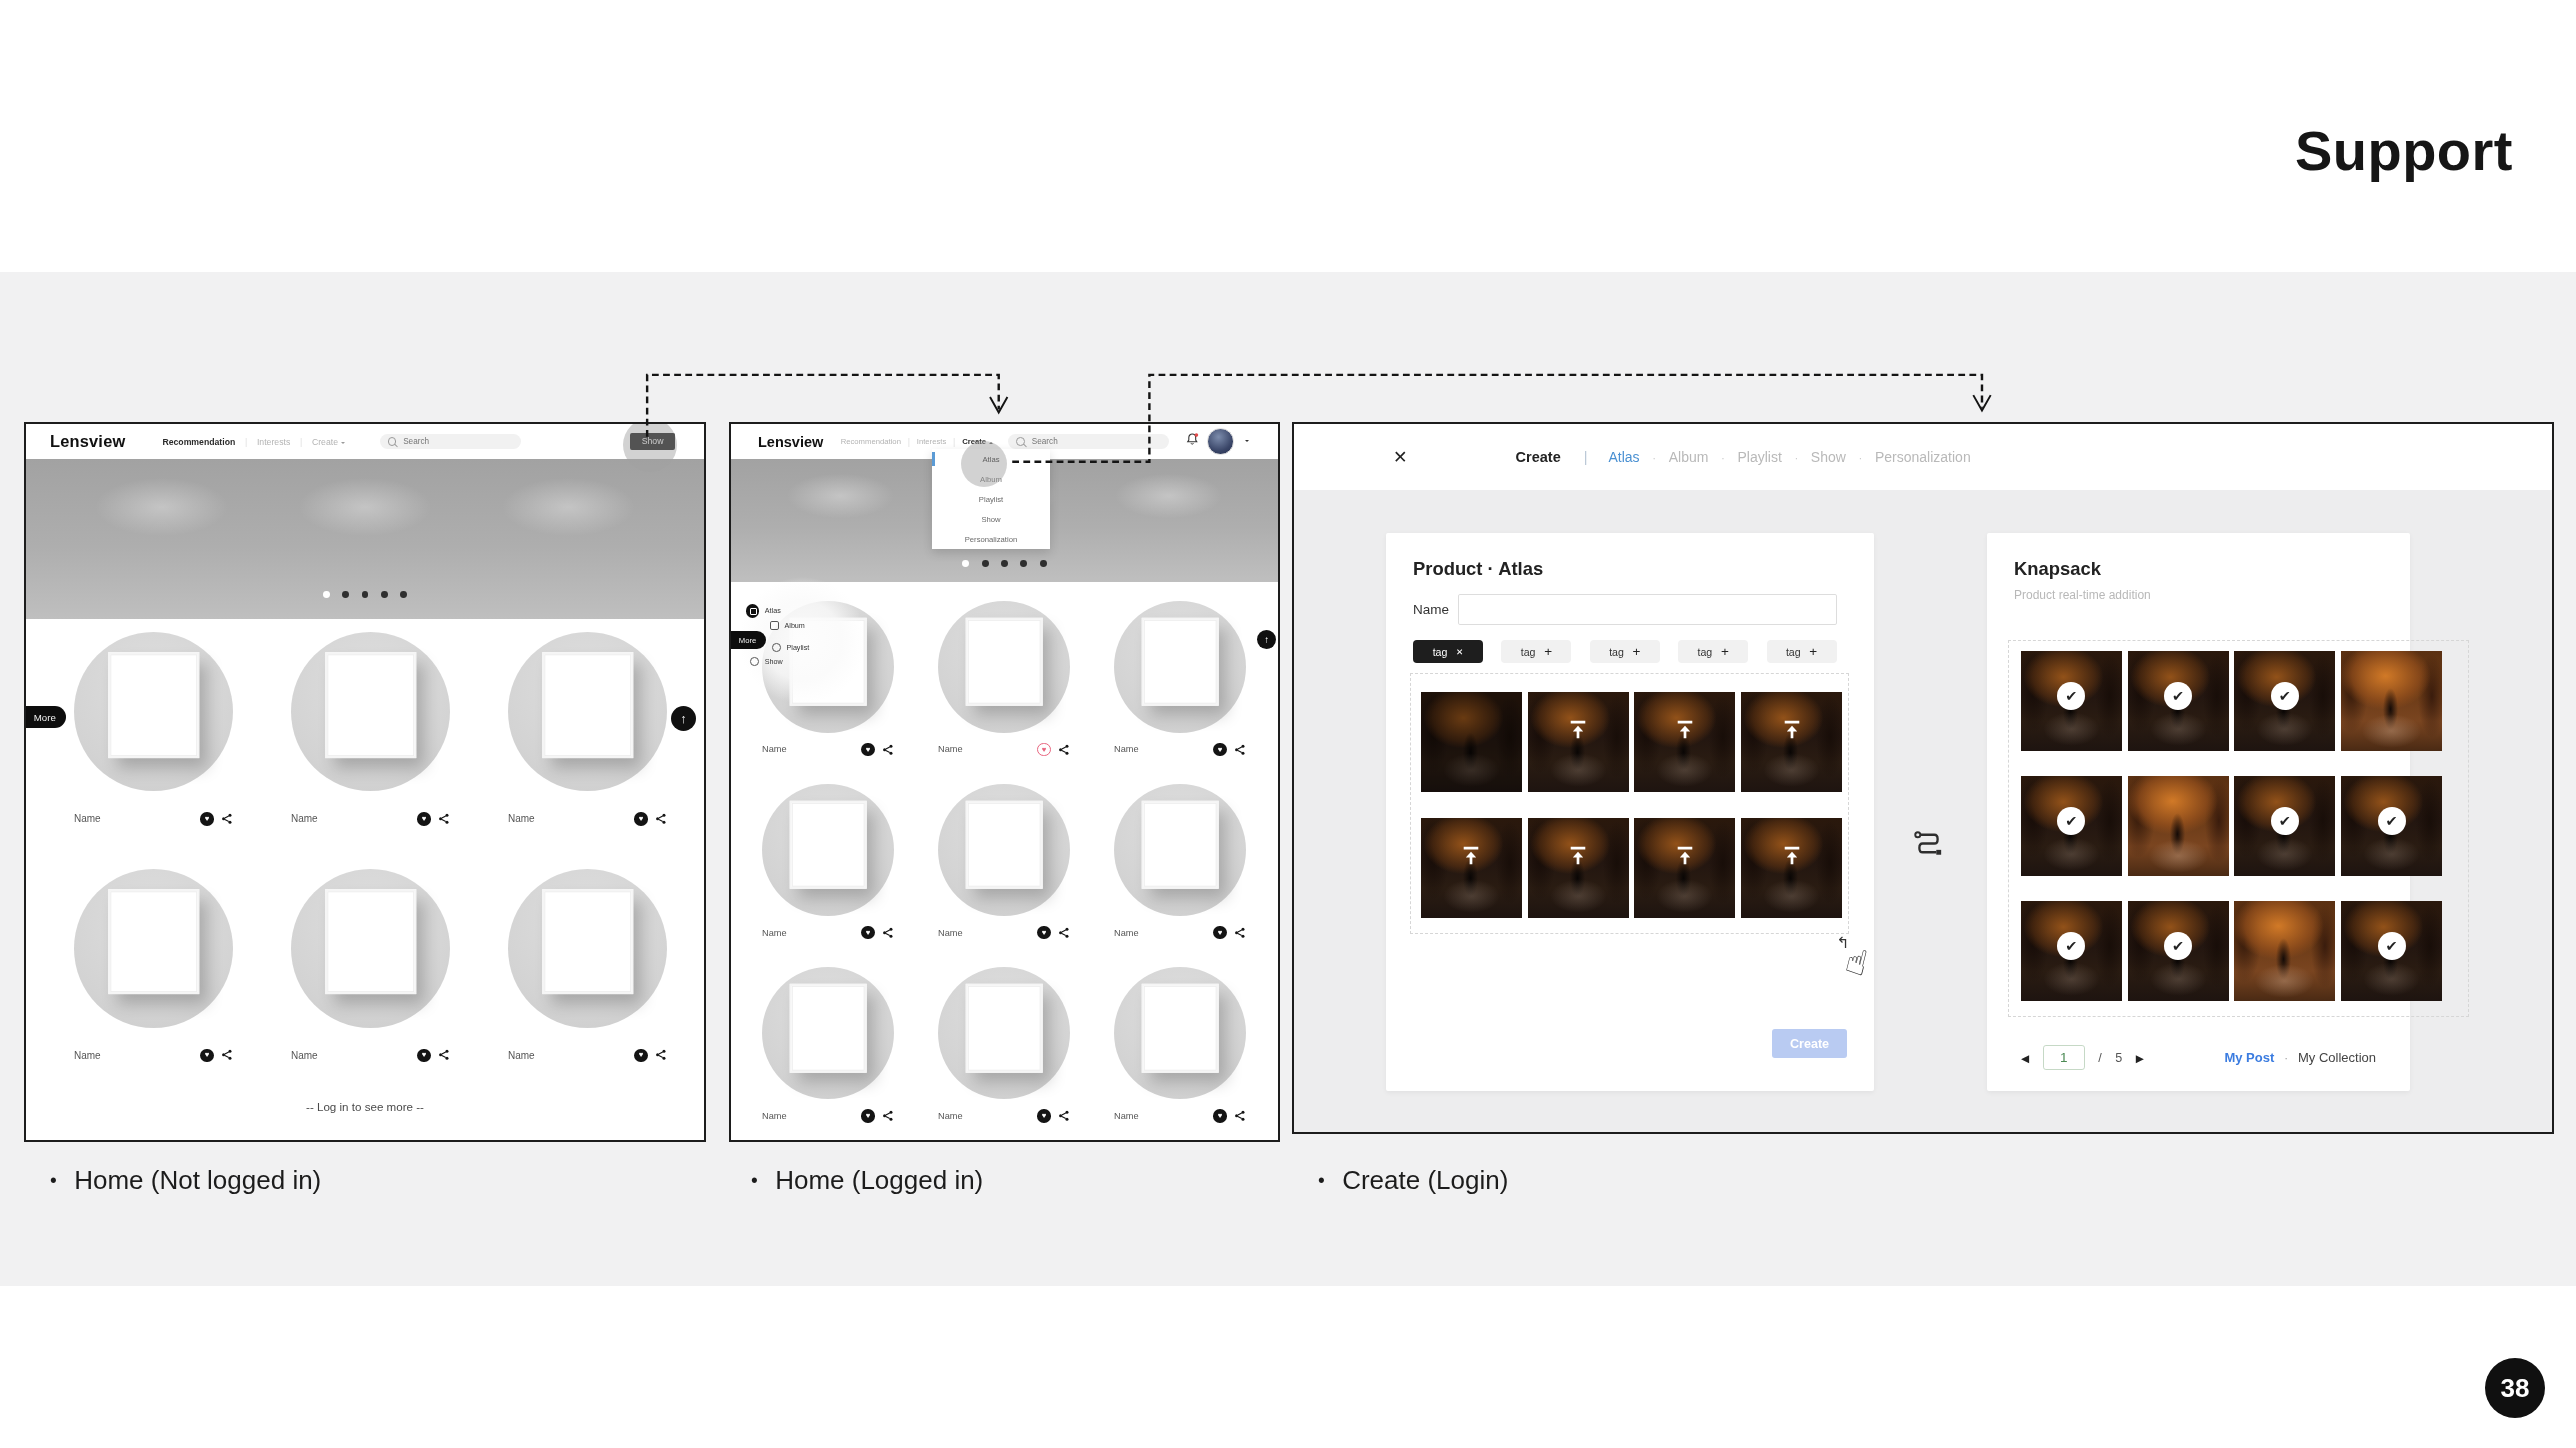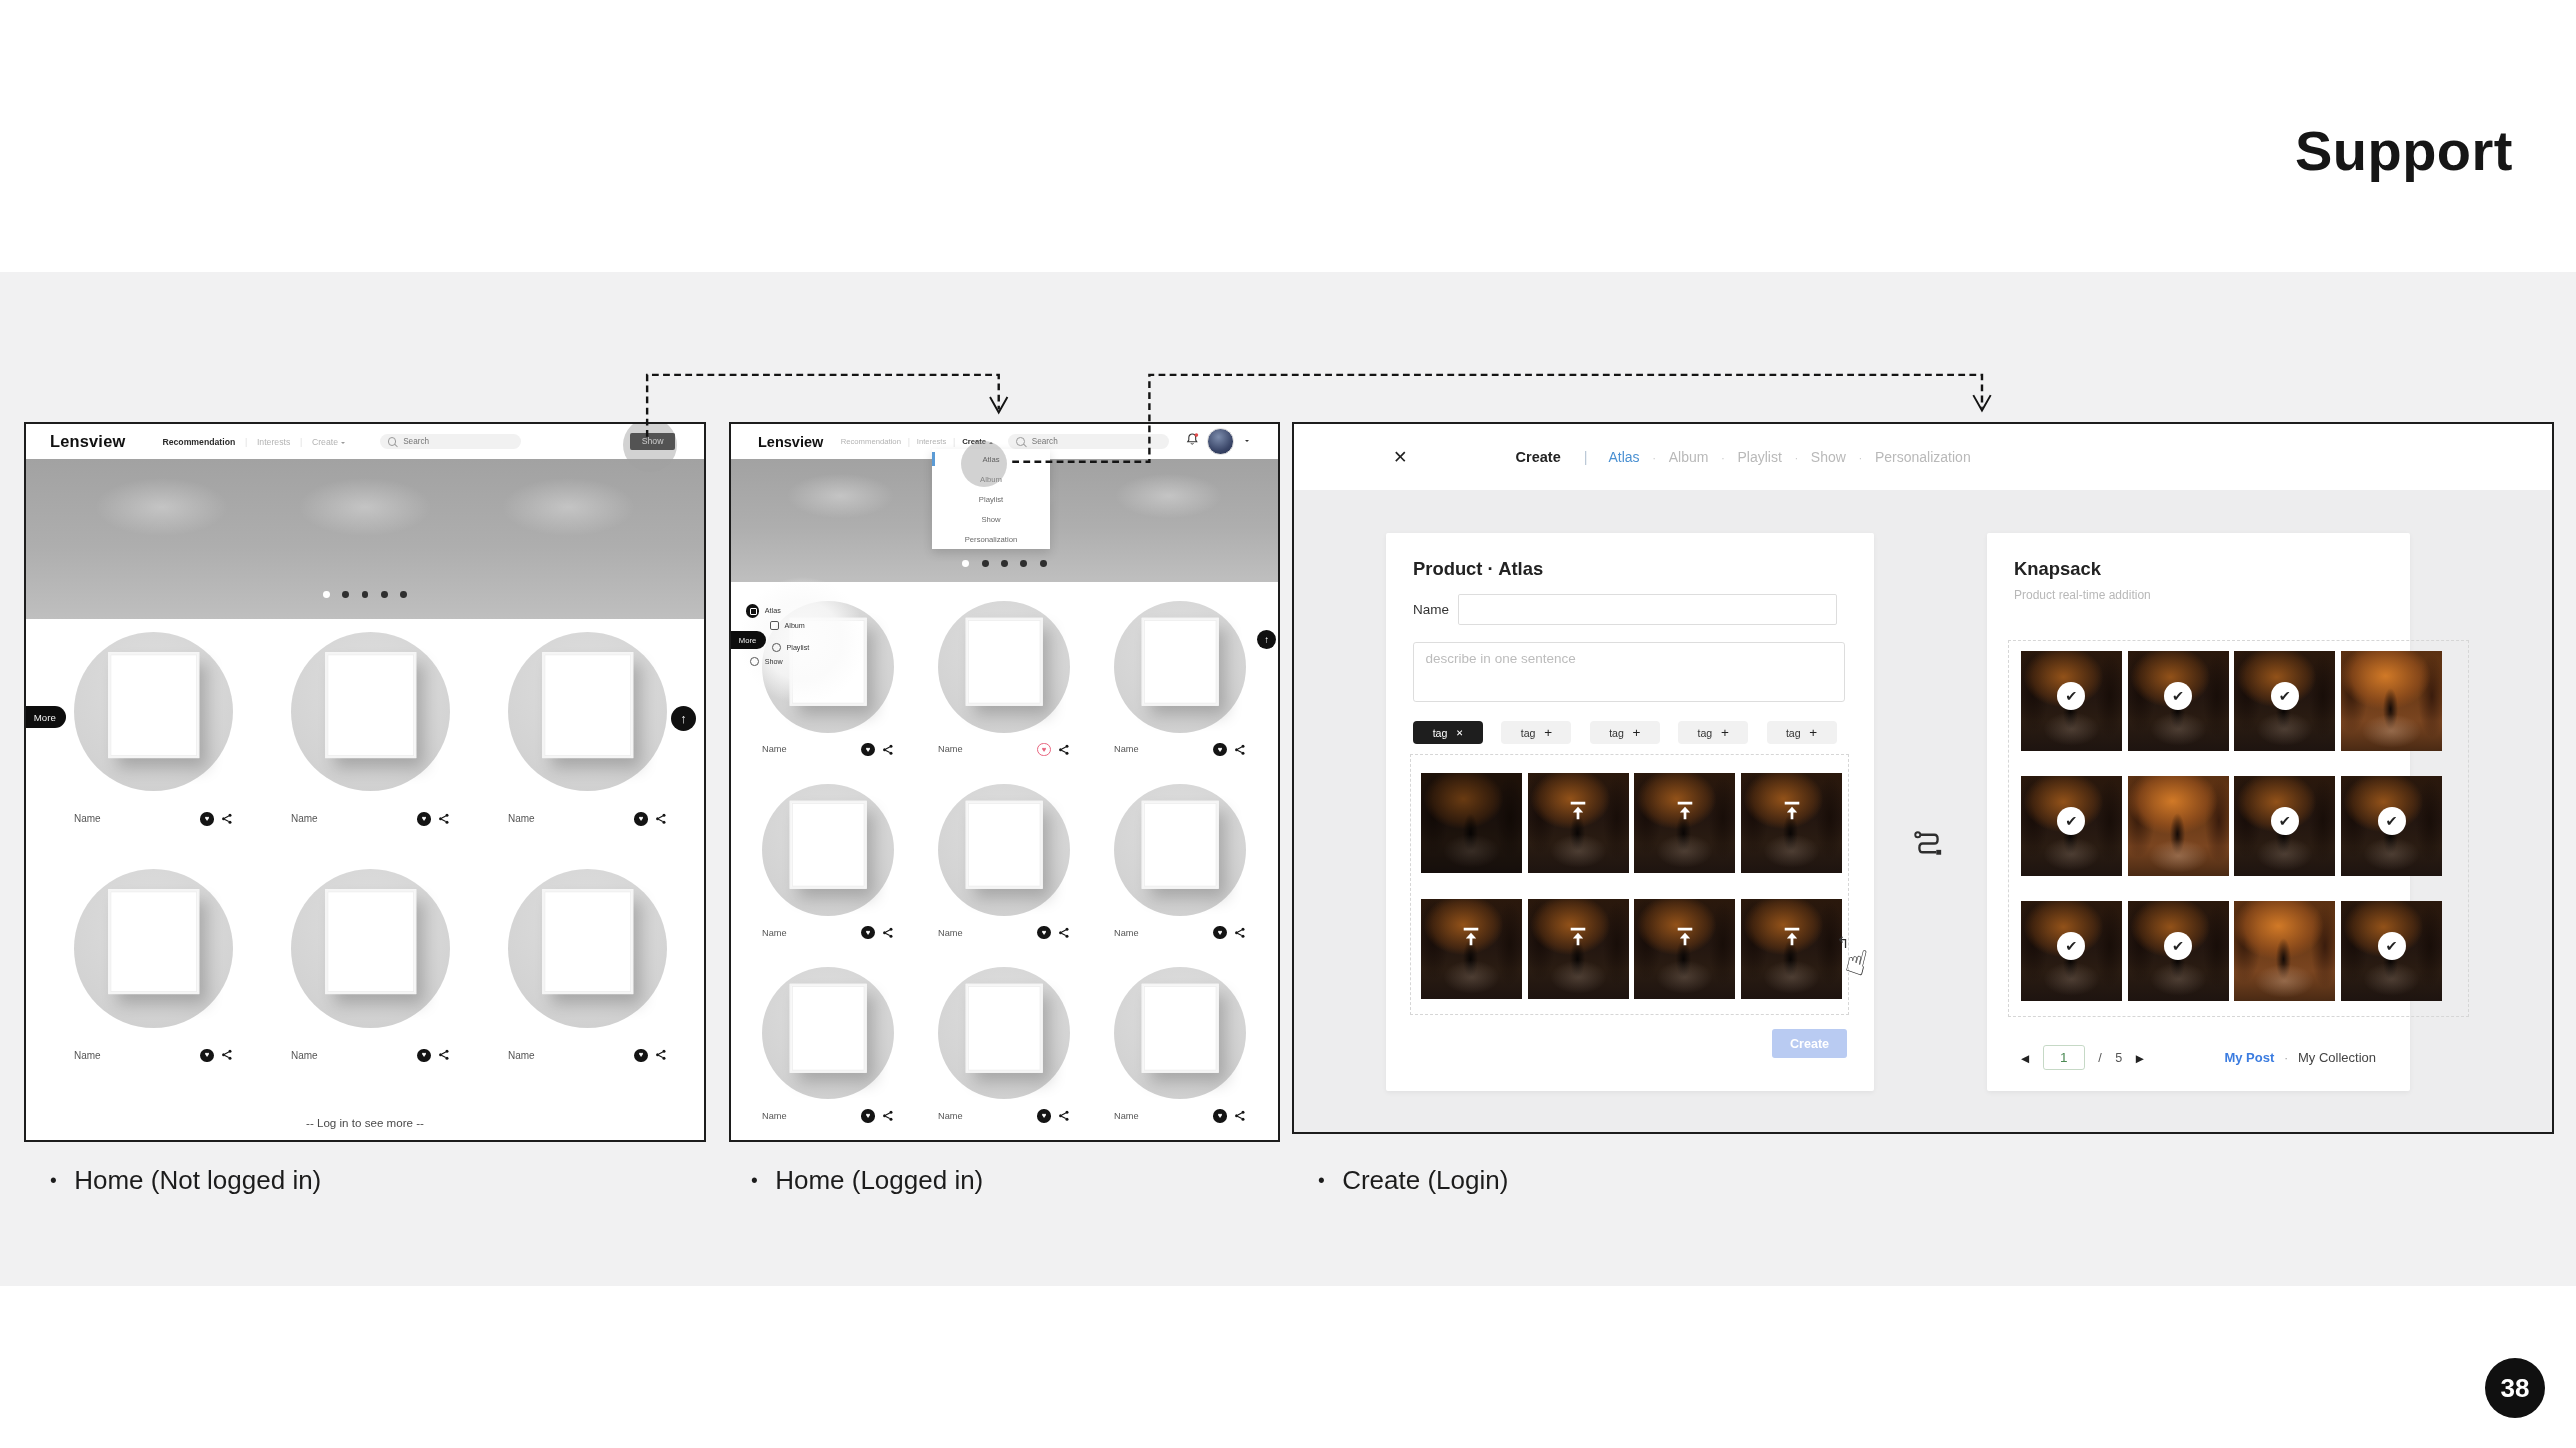--- a/index.html
+++ b/index.html
@@ -43,21 +43,21 @@
   .cardgrid{position:absolute;display:grid;}
   .pcircle{border-radius:50%;background:radial-gradient(circle at 50% 32%,#dedede,#d3d3d3 68%,#cbcbcb);position:relative;}
   .pframe{position:absolute;left:50%;top:46%;transform:translate(-50%,-50%);width:55%;height:64%;background:#fff;
     border:2.9px solid #f5f5f5;box-shadow:8.7px 10.6px 15.5px rgba(0,0,0,.22),inset 0 0 0 1px #ececec;}
   .pmeta{display:flex;justify-content:space-between;align-items:center;color:#555;}
   .picons{display:flex;align-items:center;gap:7.7px;}
   .like{width:13.5px;height:13.5px;border-radius:50%;background:#141414;color:#fff;font-size:7.7px;line-height:1;
     display:flex;align-items:center;justify-content:center;}
   .like.liked{background:#fff;border:1.3px solid #e8647e;color:#e8647e;box-sizing:border-box;}
   .share svg{display:block;}
-  .hint1{position:absolute;left:0;right:0;top:676px;text-align:center;font-size:11.6px;color:#4a4a4a;margin-top:16px;}
+  .hint1{position:absolute;left:0;right:0;top:676px;text-align:center;font-size:11.6px;color:#4a4a4a;}
   
   .ddmenu{position:absolute;left:201px;top:25px;width:118px;background:#fff;box-shadow:0 3.9px 9.7px rgba(0,0,0,.14);z-index:5;}
   .dditem{height:20px;display:flex;align-items:center;justify-content:center;font-size:7.7px;color:#6a6a6a;position:relative;}
   .dditem.active{color:#222;}
   .dditem.active::before{content:"";position:absolute;left:0;top:2.9px;bottom:2.9px;width:2.9px;background:#5b9bd5;}
   .qm-blur{position:absolute;left:7.7px;top:153px;width:127px;height:127px;border-radius:50%;z-index:3;
     background:radial-gradient(closest-side,rgba(253,253,253,.97),rgba(250,250,250,.8) 62%,rgba(248,248,248,0));}
   .qm-item{position:absolute;display:flex;align-items:center;gap:5.8px;z-index:4;font-size:7.2px;color:#333;}
   .qi{width:8.7px;height:8.7px;border:1.1px solid #555;border-radius:50%;box-sizing:border-box;flex:none;}
   .qi.first{width:13.5px;height:13.5px;background:#111;border:none;position:relative;}
@@ -537,21 +537,20 @@
         </span>
     </div>
     <div class="m3body">
 
       <div class="panel" style="left:92px;top:43px;width:488px;height:558px">
         <div class="p-head">Product · Atlas</div>
         <div class="namerow">
           <label>Name</label>
           <input value="" style="">
         </div>
-        <textarea class="descbox" placeholder="describe in one sentence" style=""></textarea>
         <div class="chips" id="m3chips">
             <span class="chip active">
               <span>tag</span>
               <span class="rm">✕</span>
             </span>
             <span class="chip">
               <span>tag</span>
               <span class="plus">+</span>
             </span>
             <span class="chip">

